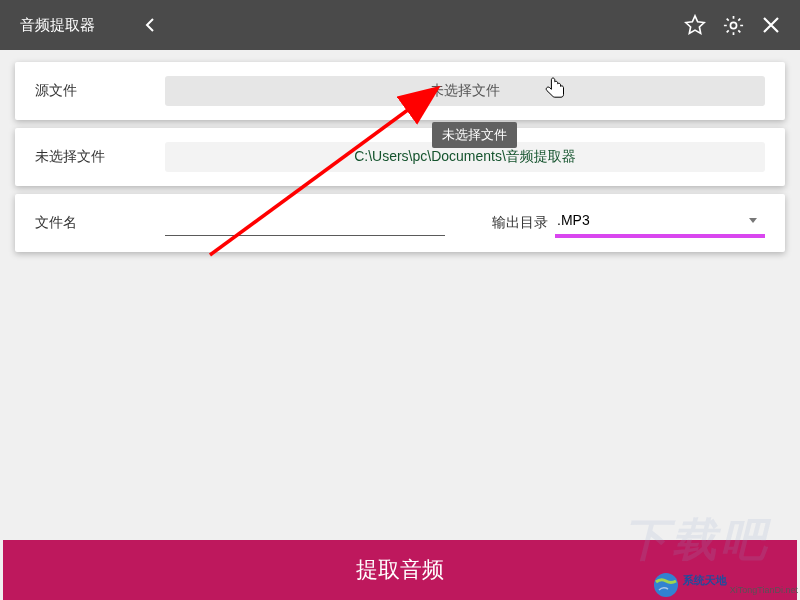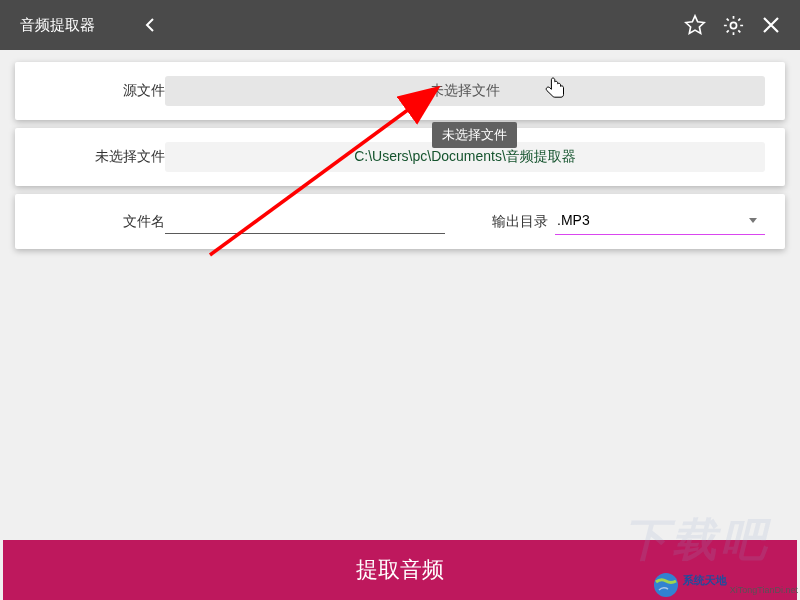--- a/index.html
+++ b/index.html
@@ -51,21 +51,21 @@
   }
   .card-row {
     display: flex;
     align-items: center;
     padding: 14px 20px;
   }
   .row-label {
     width: 130px;
     font-size: 14px;
     color: #333;
-    text-align: right;
+    text-align: left;
   }
   .file-select-btn {
     flex: 1;
     height: 30px;
     background: #e6e6e6;
     border: none;
     border-radius: 3px;
     color: #555;
     font-size: 14px;
     cursor: pointer;
@@ -106,21 +106,21 @@
   .output-type-label {
     font-size: 14px;
     color: #333;
     margin-left: 40px;
     width: 70px;
     text-align: center;
   }
   .output-type-select {
     flex: 1;
     border: none;
-    border-bottom: 1px solid #d946ef;
+    border-bottom: 4px solid #d946ef;
     font-size: 14px;
     padding: 4px 2px 6px 2px;
     background: transparent;
     outline: none;
     appearance: none;
     cursor: pointer;
   }
   .select-wrapper {
     flex: 1;
     position: relative;

